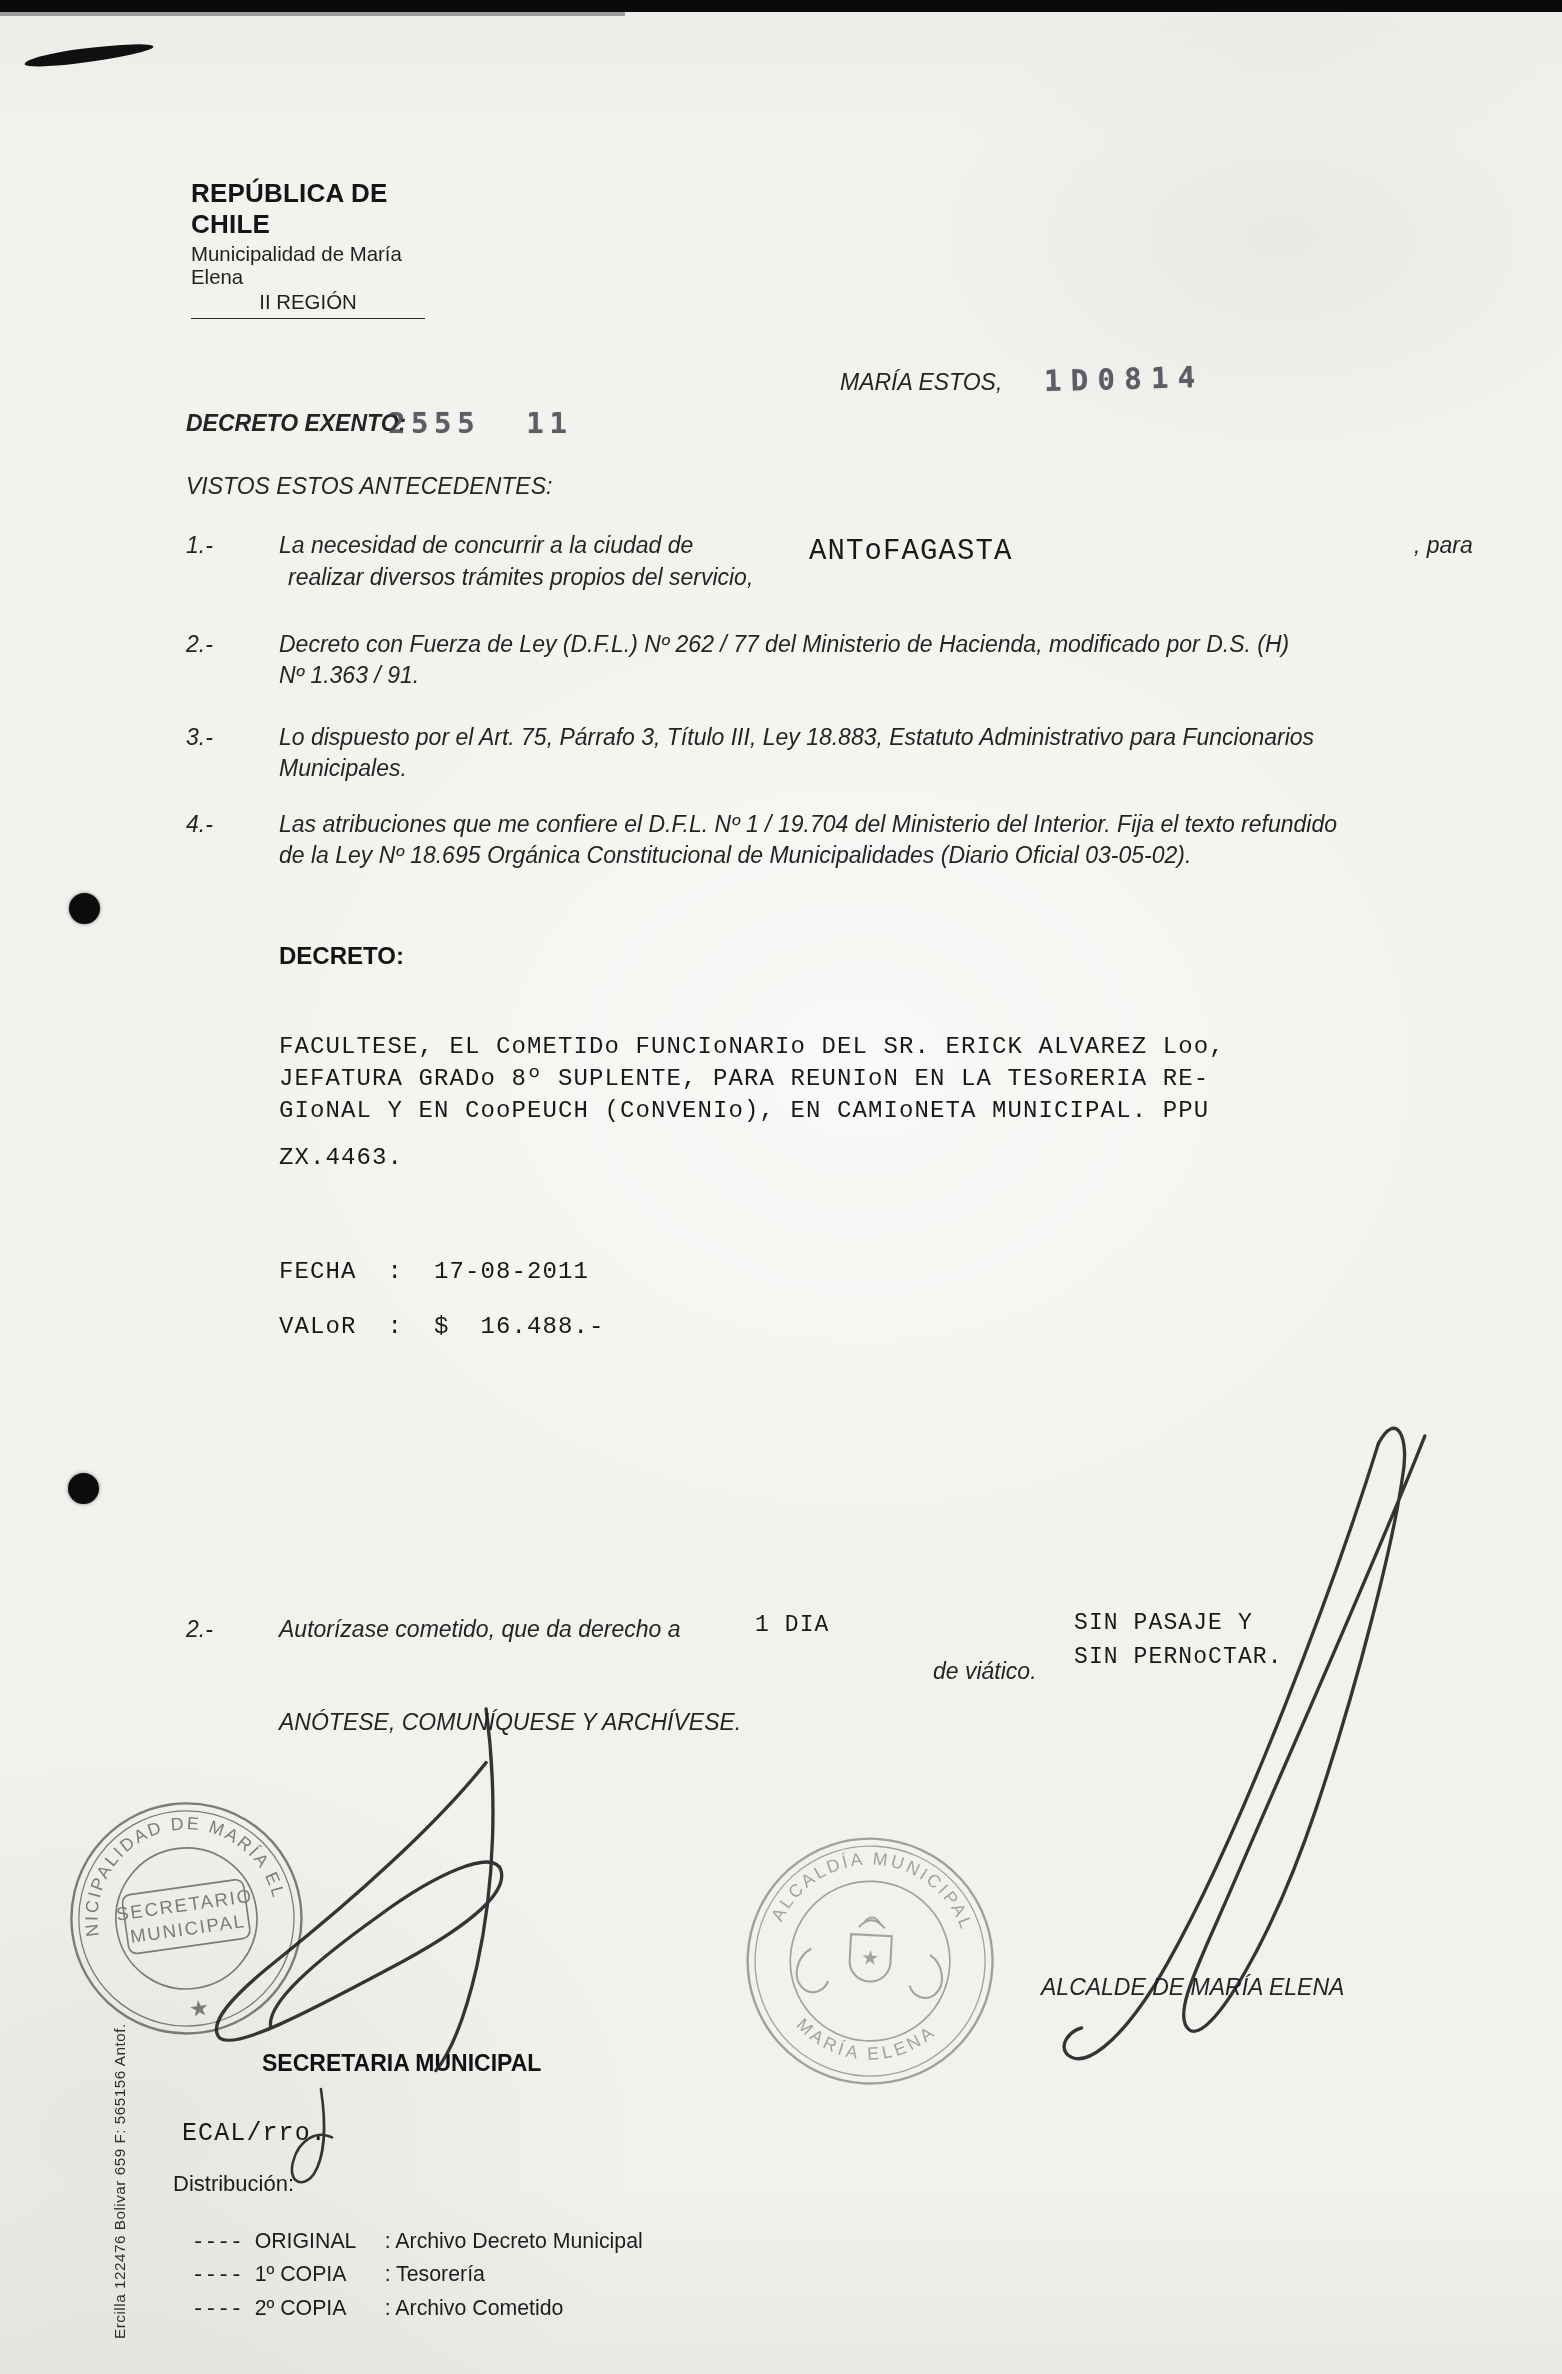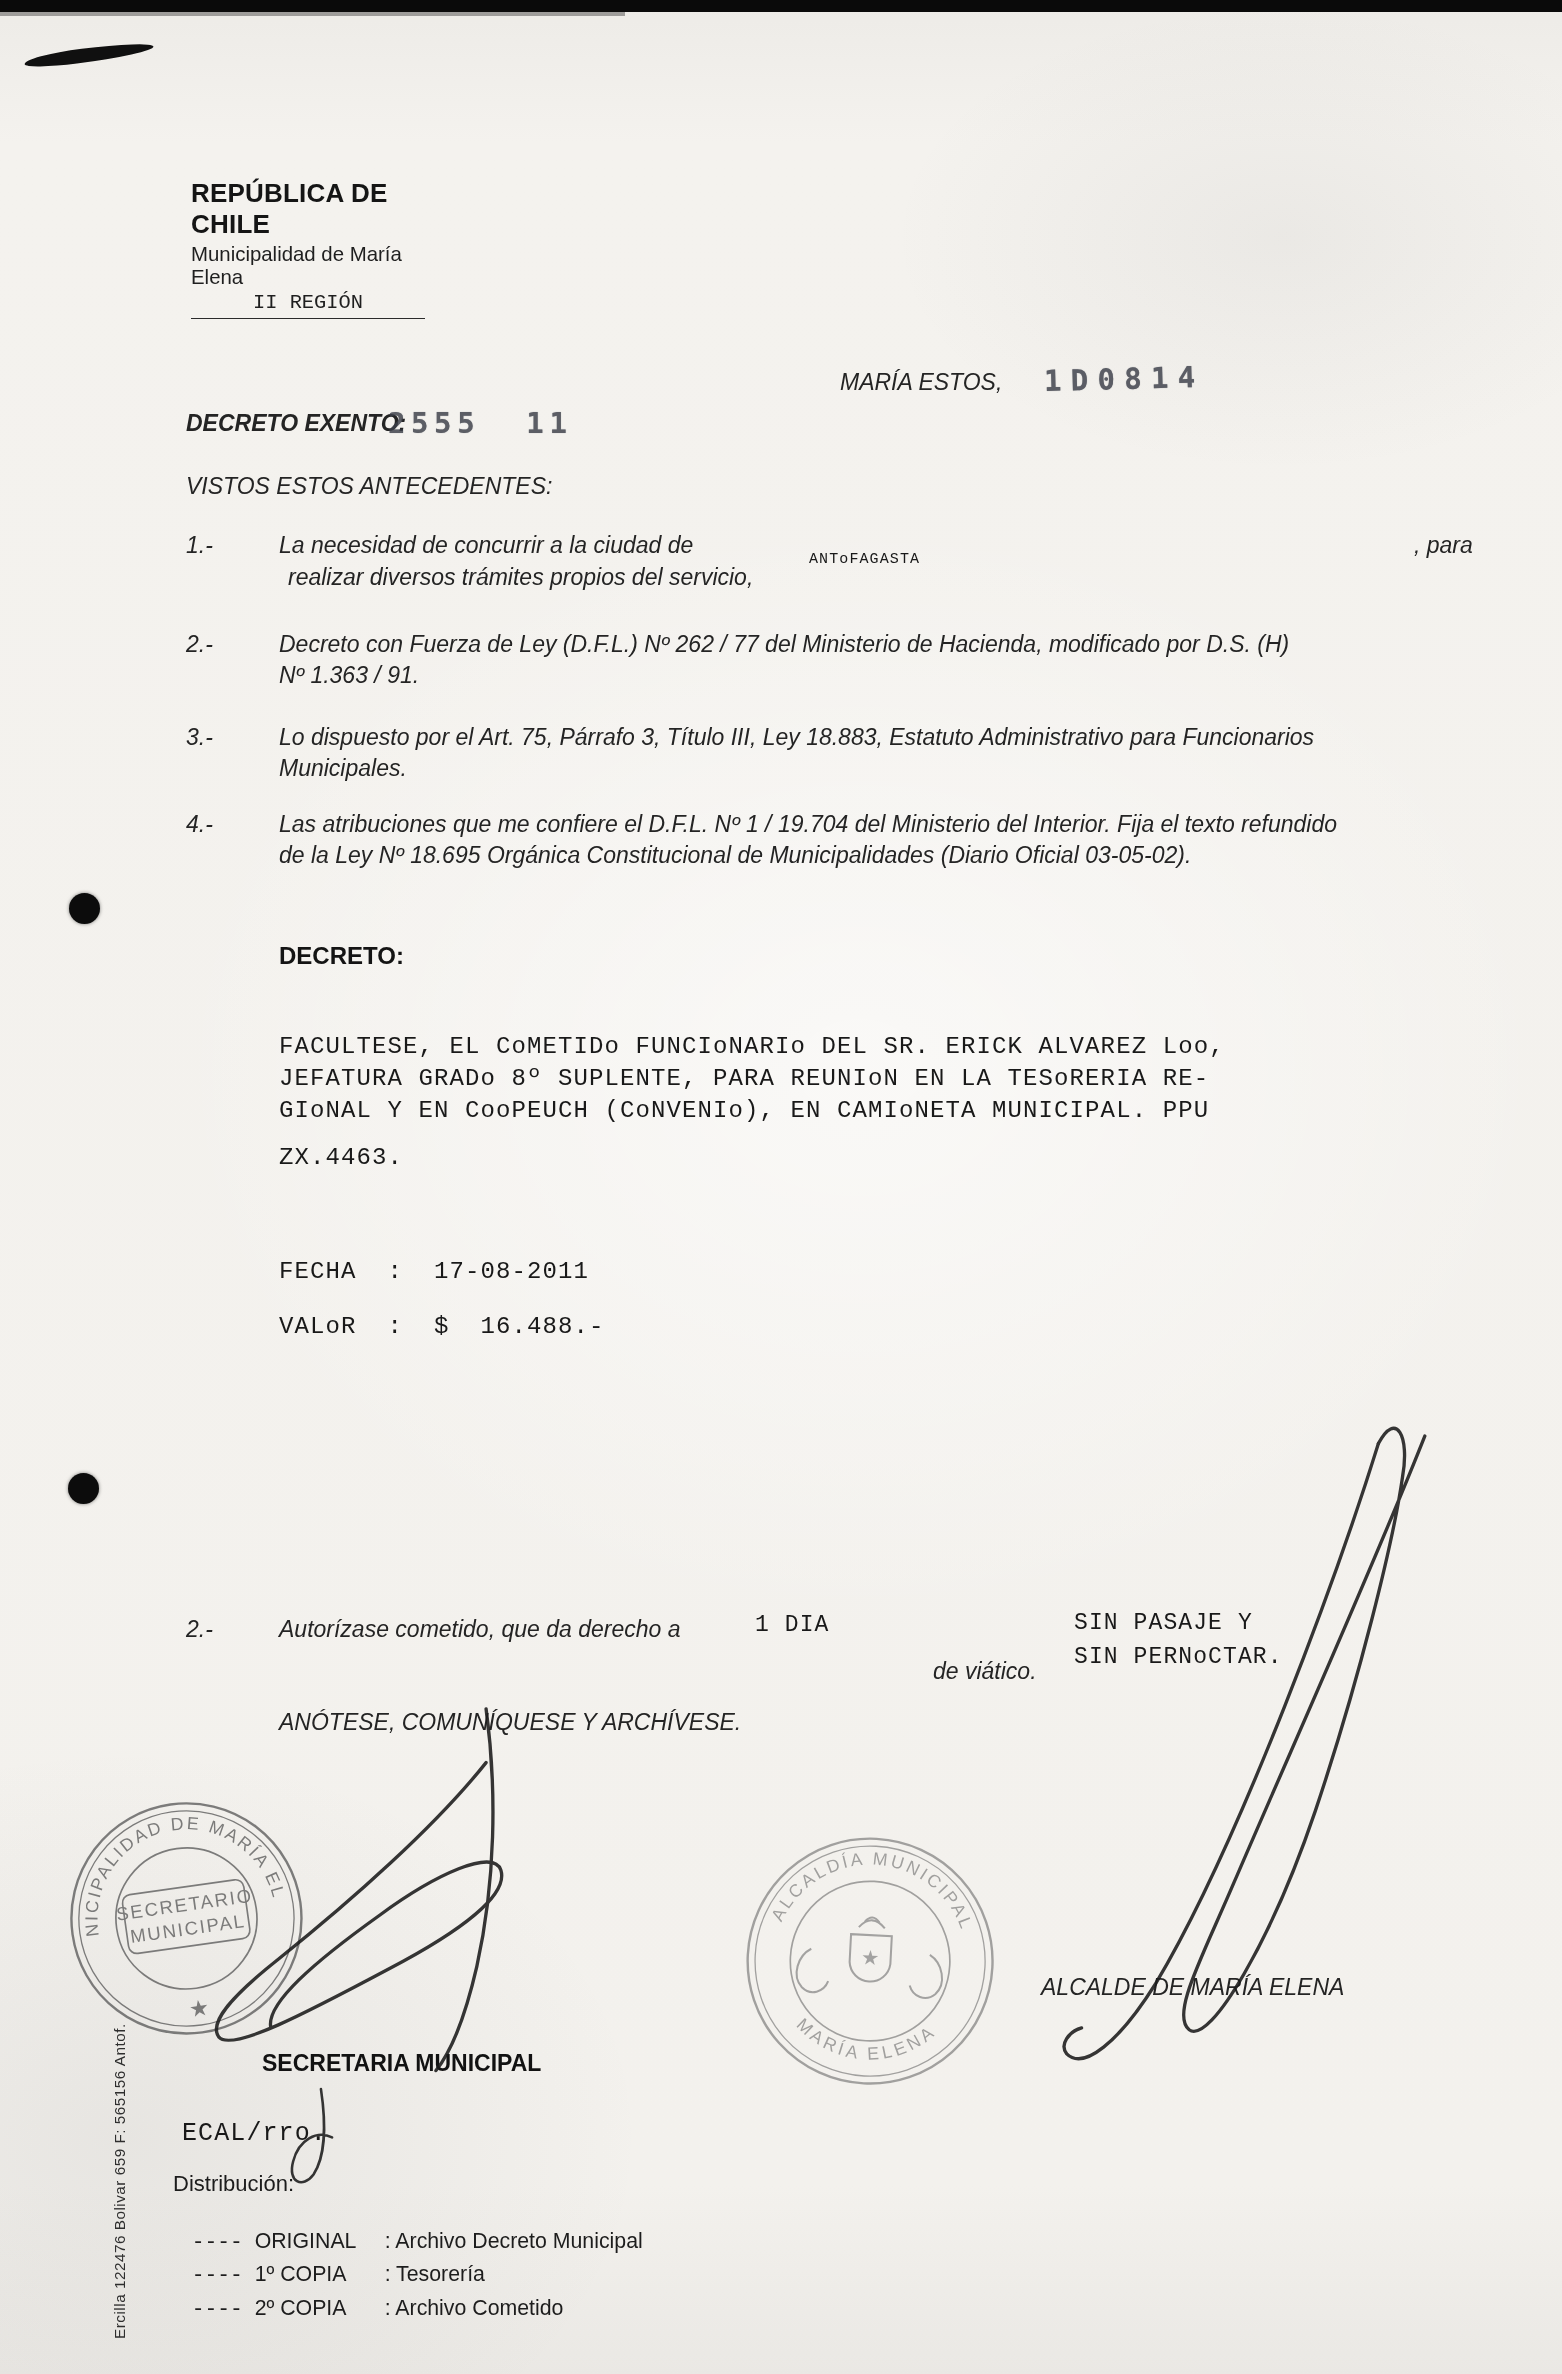--- a/index.html
+++ b/index.html
@@ -17,21 +17,21 @@
   .b{font-weight:bold;}
   .tw{font-family:"Liberation Mono","DejaVu Sans Mono",monospace;white-space:pre;letter-spacing:1.1px;color:#191919;}
   .body-it{font-style:italic;font-size:23px;color:#242424;}
   .scan-top{position:absolute;top:0;left:0;right:0;height:12px;background:#0a0a0a;}
   .scan-top::after{content:"";position:absolute;left:0;top:12px;width:40%;height:3.7px;background:rgba(10,10,10,.35);}
   .scan-corner{position:absolute;top:48px;left:24px;width:130px;height:14px;background:#101010;transform:rotate(-7deg);border-radius:45% 55% 60% 40%/60% 45% 55% 40%;}
   .hole{position:absolute;width:31px;height:31px;border-radius:50%;background:#0c0c0c;box-shadow:0 0 3.7px rgba(0,0,0,.5);}
   .letterhead{left:191px;top:163px;width:234px;border-bottom:1.9px solid #2b2b2b;padding-bottom:4.6px;}
   .lh-country{font-size:26px;font-weight:bold;letter-spacing:0.2px;color:#151515;margin-top:15px;}
   .lh-muni{font-size:20.4px;margin-top:2.8px;color:#1f1f1f;}
-  .lh-region{font-size:20.4px;margin-top:1.9px;text-align:center;color:#1f1f1f;font-family:Liberation Mono, monospace;}
+  .lh-region{font-size:20.4px;margin-top:1.9px;text-align:center;color:#1f1f1f;}
   .stamp-num{
     font-family:"DejaVu Sans Mono","Liberation Mono",monospace;font-weight:bold;
     color:#3b3e48;opacity:.82;letter-spacing:9.3px;font-size:29px;white-space:pre;
     text-shadow:0 0 0.9px rgba(59,62,72,.7);
   }
   .dist-row{font-size:21.3px;color:#1d1d1d;white-space:pre;}
   .dist-row .dash{display:inline-block;width:63px;font-family:"Liberation Mono",monospace;}
   .dist-row .dl{display:inline-block;width:130px;}
   .margin-note{
     left:111px;top:2339px;width:404px;font-size:15.3px;color:#2e2e2e;
@@ -59,21 +59,21 @@
   <div class="a body-it" style="left:840px;top:369px;">MARÍA ESTOS,</div>
   <div class="a stamp-num" style="left:1044px;top:362px;transform:rotate(-1.5deg);">1D0814</div>
 
   <div class="a body-it b" style="left:186px;top:410px;">DECRETO EXENTO:</div>
   <div class="a stamp-num" style="left:388px;top:406px;letter-spacing:5.6px;">2555  11</div>
 
   <div class="a body-it" style="left:186px;top:473px;">VISTOS ESTOS ANTECEDENTES:</div>
 
   <div class="a body-it" style="left:186px;top:532px;">1.-</div>
   <div class="a body-it" style="left:279px;top:532px;">La necesidad de concurrir a la ciudad de</div>
-  <div class="a tw" style="left:809px;top:551px;font-size:15px;">ANToFAGASTA</div>
+  <div class="a tw" style="left:809px;top:535px;font-size:29px;">ANToFAGASTA</div>
   <div class="a body-it" style="left:1414px;top:532px;">, para</div>
   <div class="a body-it" style="left:288px;top:564px;">realizar diversos trámites propios del servicio,</div>
 
   <div class="a body-it" style="left:186px;top:631px;">2.-</div>
   <div class="a body-it" style="left:279px;top:631px;">Decreto con Fuerza de Ley (D.F.L.) Nº 262 / 77 del Ministerio de Hacienda, modificado por D.S. (H)</div>
   <div class="a body-it" style="left:279px;top:662px;">Nº 1.363 / 91.</div>
 
   <div class="a body-it" style="left:186px;top:724px;">3.-</div>
   <div class="a body-it" style="left:279px;top:724px;">Lo dispuesto por el Art. 75, Párrafo 3, Título III, Ley 18.883, Estatuto Administrativo para Funcionarios</div>
   <div class="a body-it" style="left:279px;top:755px;">Municipales.</div>

